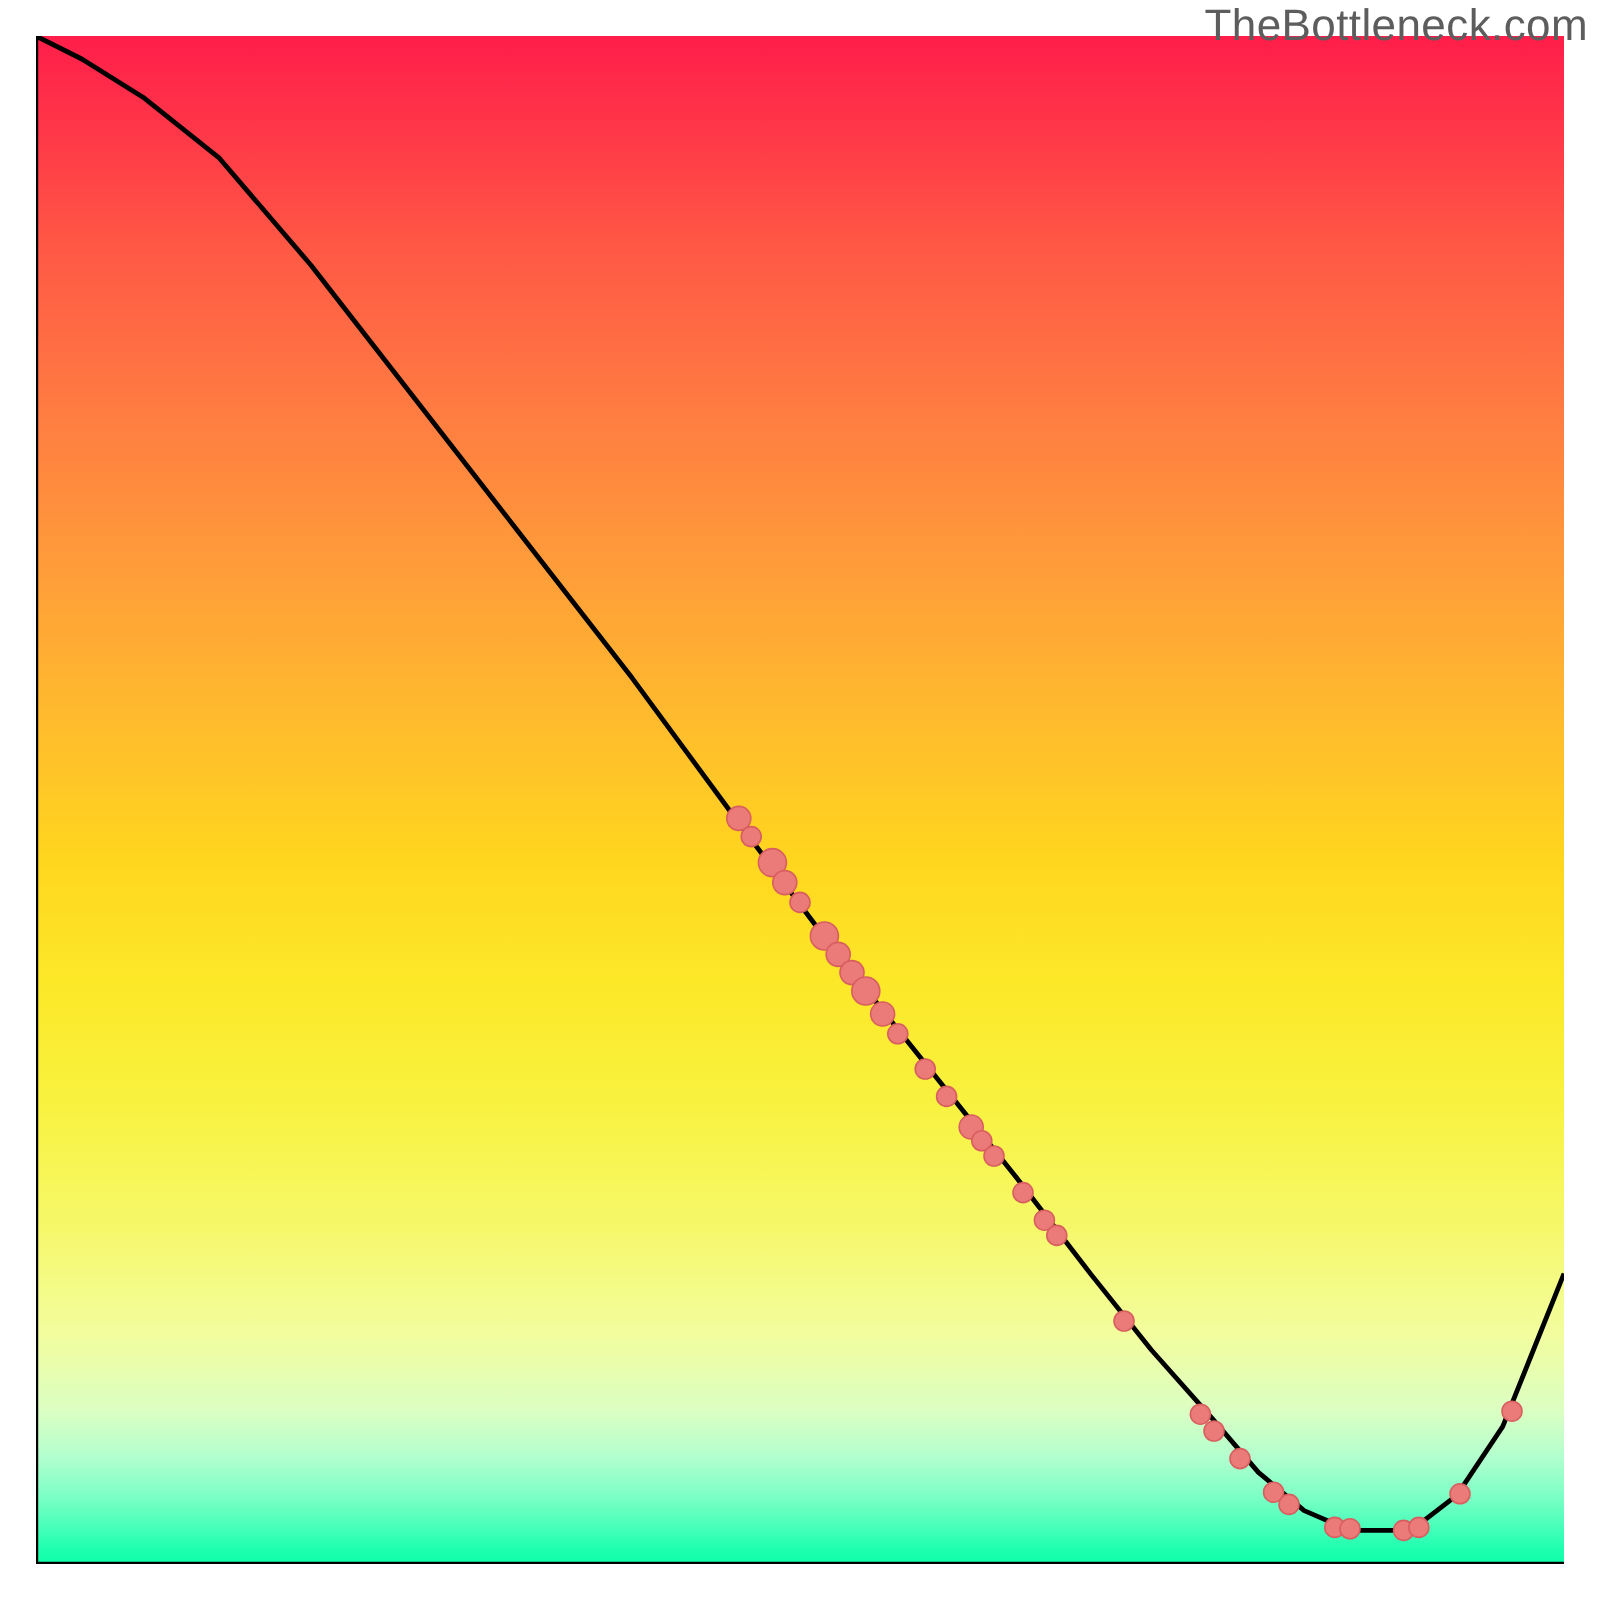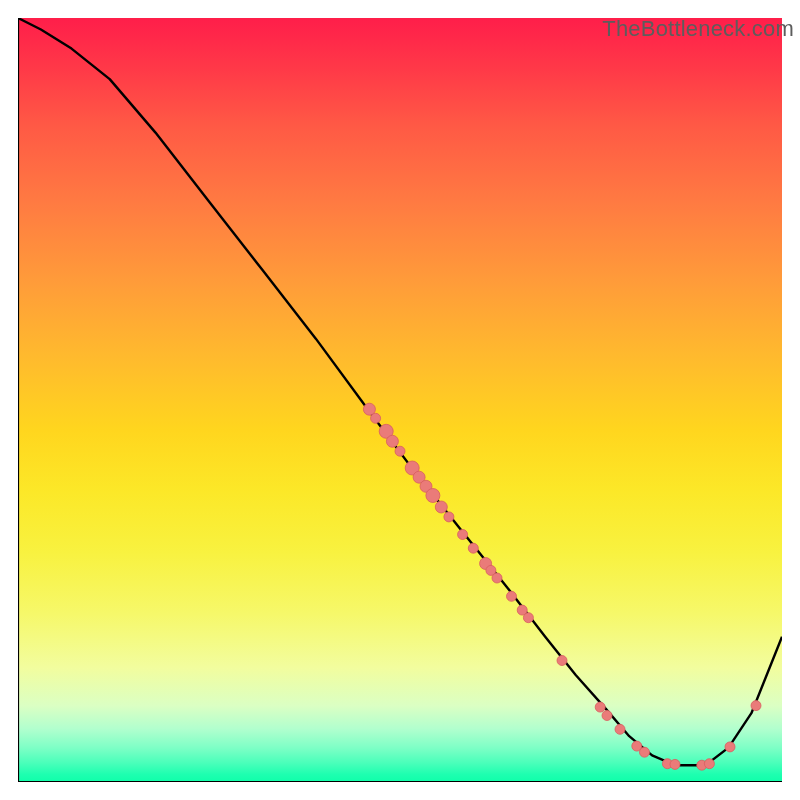--- a/index.html
+++ b/index.html
@@ -60,21 +60,21 @@
     stroke-width: 2.4;
     stroke-linejoin: round;
   }
   .points circle {
     fill: #ea7b79;
     stroke: #d85e5f;
     stroke-width: 0.8;
   }
   .watermark {
     position: absolute;
-    top: 16px;
+    top: 0px;
     right: 6px;
     color: #5d5d5d;
     font-size: 22px;
     font-weight: 500;
     letter-spacing: 0.2px;
   }
 </style>
 </head>
 <body>
 

